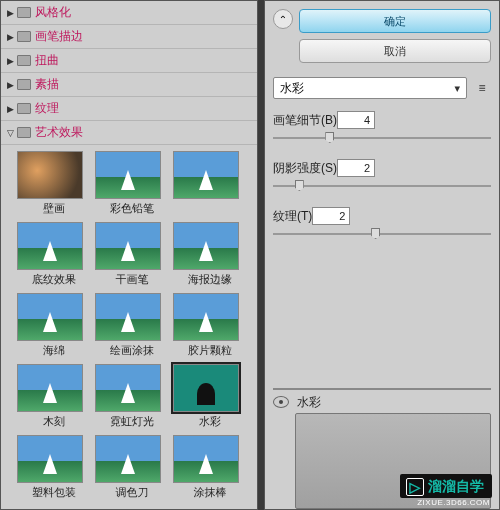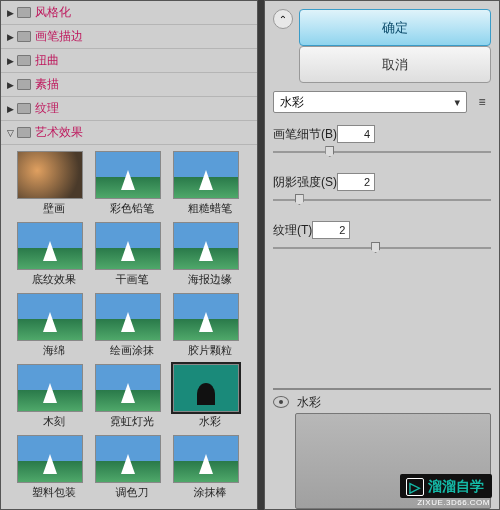--- a/index.html
+++ b/index.html
@@ -22,21 +22,21 @@
   .thumb-bihua { background: radial-gradient(circle at 30% 40%, #e0a060 0%, #4a3a2a 80%); }
   .thumb-bihua::after { display: none; }
   .thumb-shuicai { background: #1a8a7a; }
   .thumb-shuicai::after { width: 18px; height: 22px; background: #111; border-radius: 50% 50% 0 0; clip-path: none; }
   .thumb.selected .thumb-img { outline: 2px solid #222; outline-offset: 0; }
   .thumb-label { font-size: 11px; color: #222; margin-top: 2px; white-space: nowrap; }
 
   .collapse-btn { width: 20px; height: 20px; border-radius: 50%; background: #e8e8e8; border: 1px solid #999; font-size: 10px; display: flex; align-items: center; justify-content: center; margin-bottom: 2px; cursor: pointer; }
   .top-buttons { display: flex; align-items: flex-start; }
   .btn-col { flex: 1; margin-left: 6px; }
-  .btn { width: 100%; height: 37px; border-radius: 4px; font-size: 13px; display: flex; align-items: center; justify-content: center; cursor: pointer; }
+  .btn { width: 100%; height: 24px; border-radius: 4px; font-size: 11px; display: flex; align-items: center; justify-content: center; cursor: pointer; margin-bottom: 6px; }
   .btn-ok { background: linear-gradient(to bottom, #dff3fa 0%, #b8e4f5 50%, #8fd4ee 100%); border: 1px solid #3a9cc8; color: #0a4a6a; }
   .btn-cancel { background: linear-gradient(to bottom, #f6f6f6, #dedede); border: 1px solid #999; color: #333; }
 
   .select-row { display: flex; align-items: center; margin: 8px 0 12px 0; }
   .select { flex: 1; height: 22px; background: #fff; border: 1px solid #888; border-radius: 2px; font-size: 12px; display: flex; align-items: center; padding: 0 6px; position: relative; cursor: pointer; }
   .select::after { content: "▾"; position: absolute; right: 6px; color: #333; font-size: 11px; }
   .menu-icon { width: 18px; height: 18px; margin-left: 6px; display: flex; align-items: center; justify-content: center; font-size: 12px; color: #333; cursor: pointer; }
 
   .slider-group { margin-bottom: 14px; }
   .slider-row { display: flex; align-items: center; justify-content: flex-start; font-size: 12px; color: #222; }
@@ -100,21 +100,20 @@
           <div class="thumb">
             <div class="thumb-img thumb-bihua"></div>
             <div class="thumb-label">壁画</div>
           </div>
           <div class="thumb">
             <div class="thumb-img"></div>
             <div class="thumb-label">彩色铅笔</div>
           </div>
           <div class="thumb">
             <div class="thumb-img"></div>
-            <div class="thumb-label">粗糙蜡笔</div>
           </div>
           <div class="thumb">
             <div class="thumb-img"></div>
             <div class="thumb-label">底纹效果</div>
           </div>
           <div class="thumb">
             <div class="thumb-img"></div>
             <div class="thumb-label">干画笔</div>
           </div>
           <div class="thumb">

